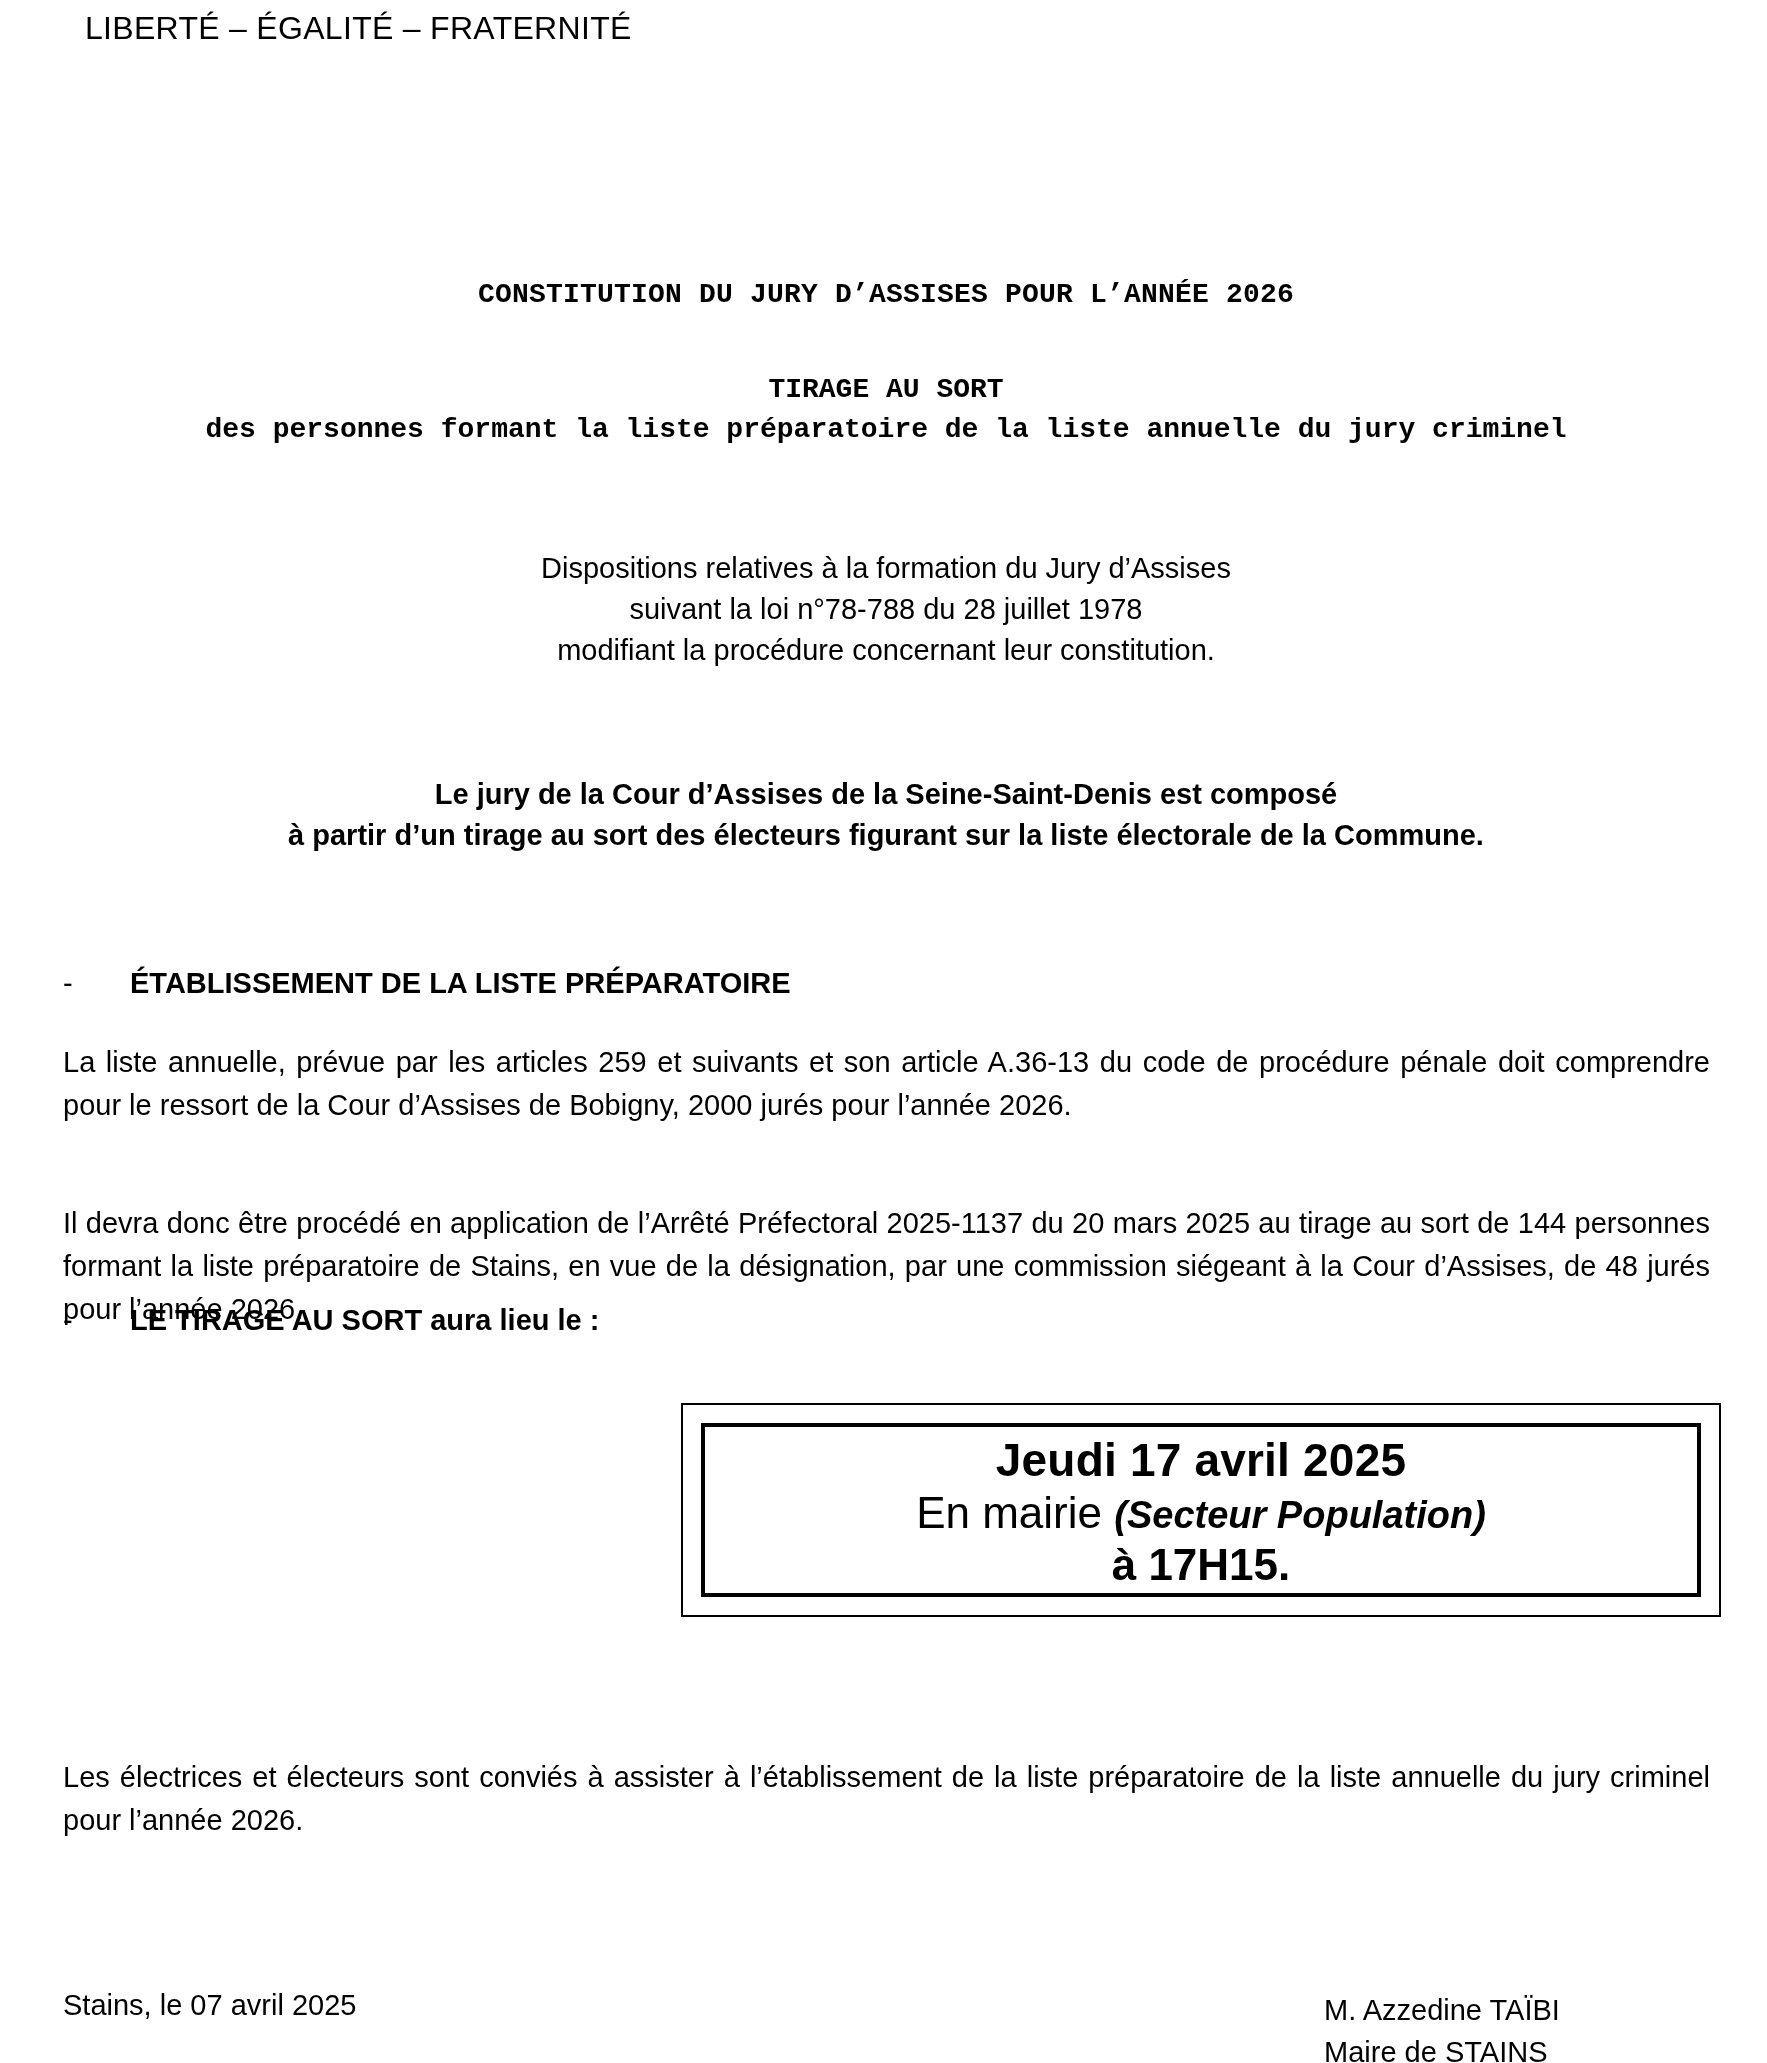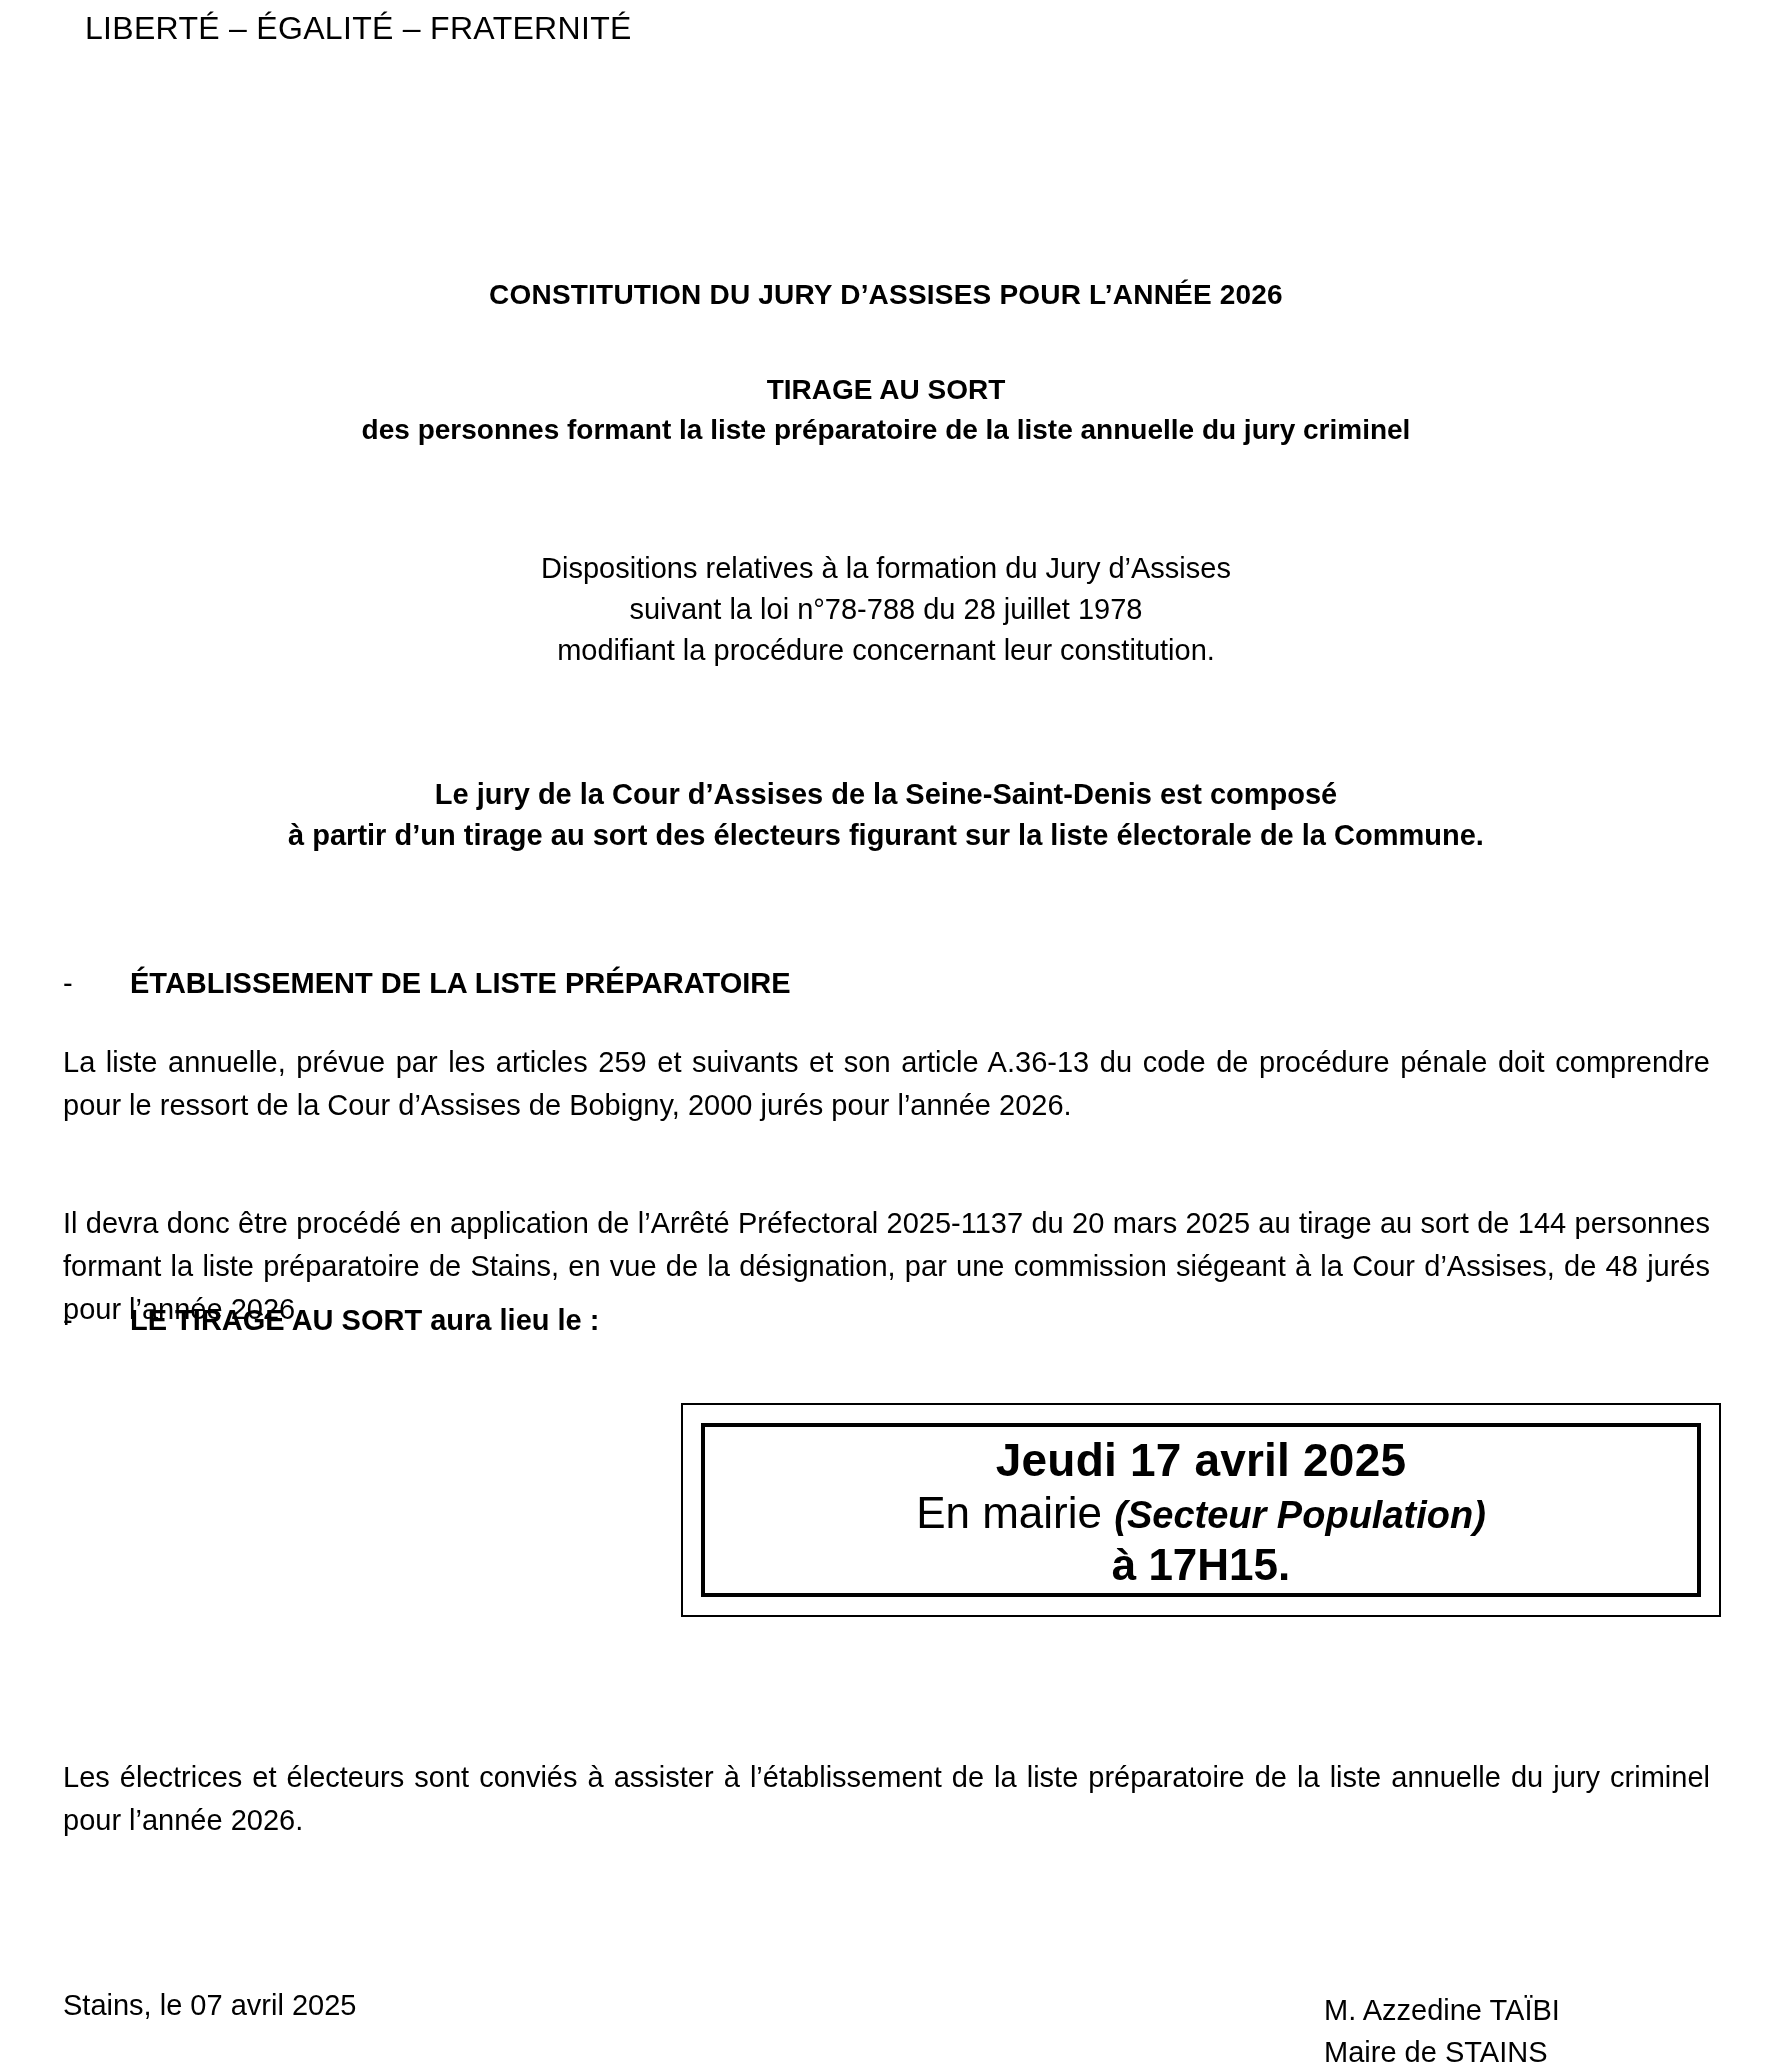--- a/index.html
+++ b/index.html
@@ -31,20 +31,21 @@
     white-space: nowrap;
     margin-left: 12px;
   }
 
   .title-block {
     position: absolute;
     left: 63px;
     top: 278px;
     width: 1646px;
     text-align: center;
+    font-family: Liberation Mono, monospace;
   }
   .title-main {
     font-size: 28px;
     font-weight: bold;
     letter-spacing: 0.2px;
     line-height: 1.2;
   }
   .title-sub {
     font-size: 28px;
     font-weight: bold;

